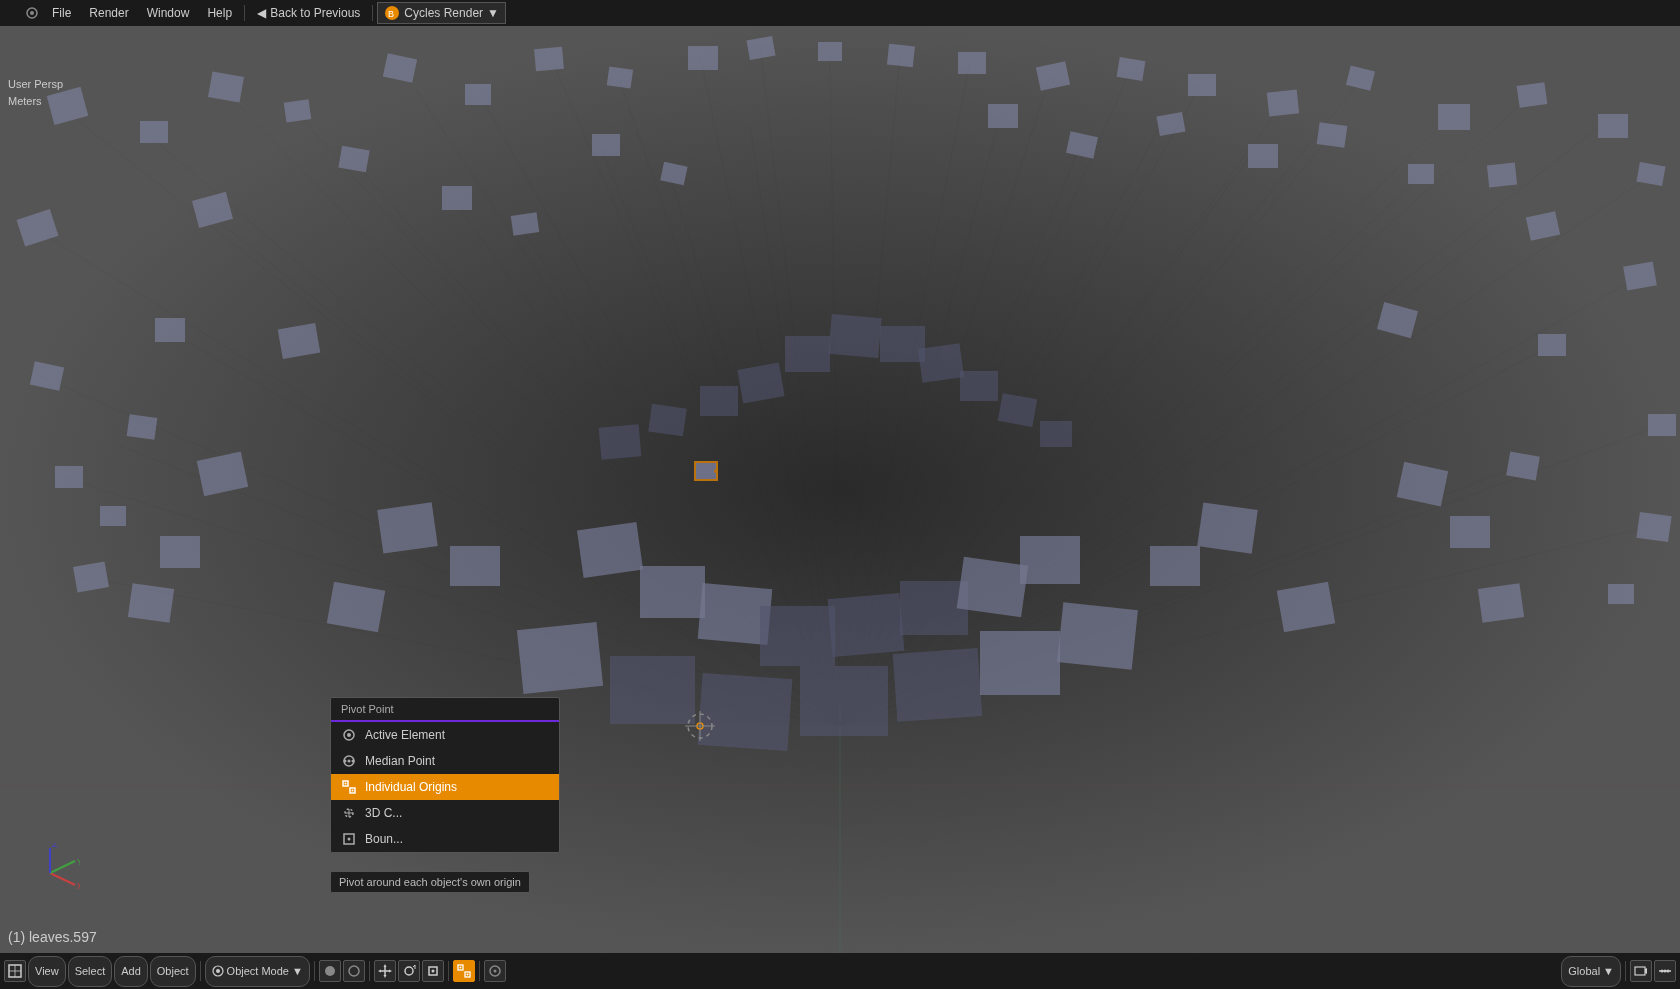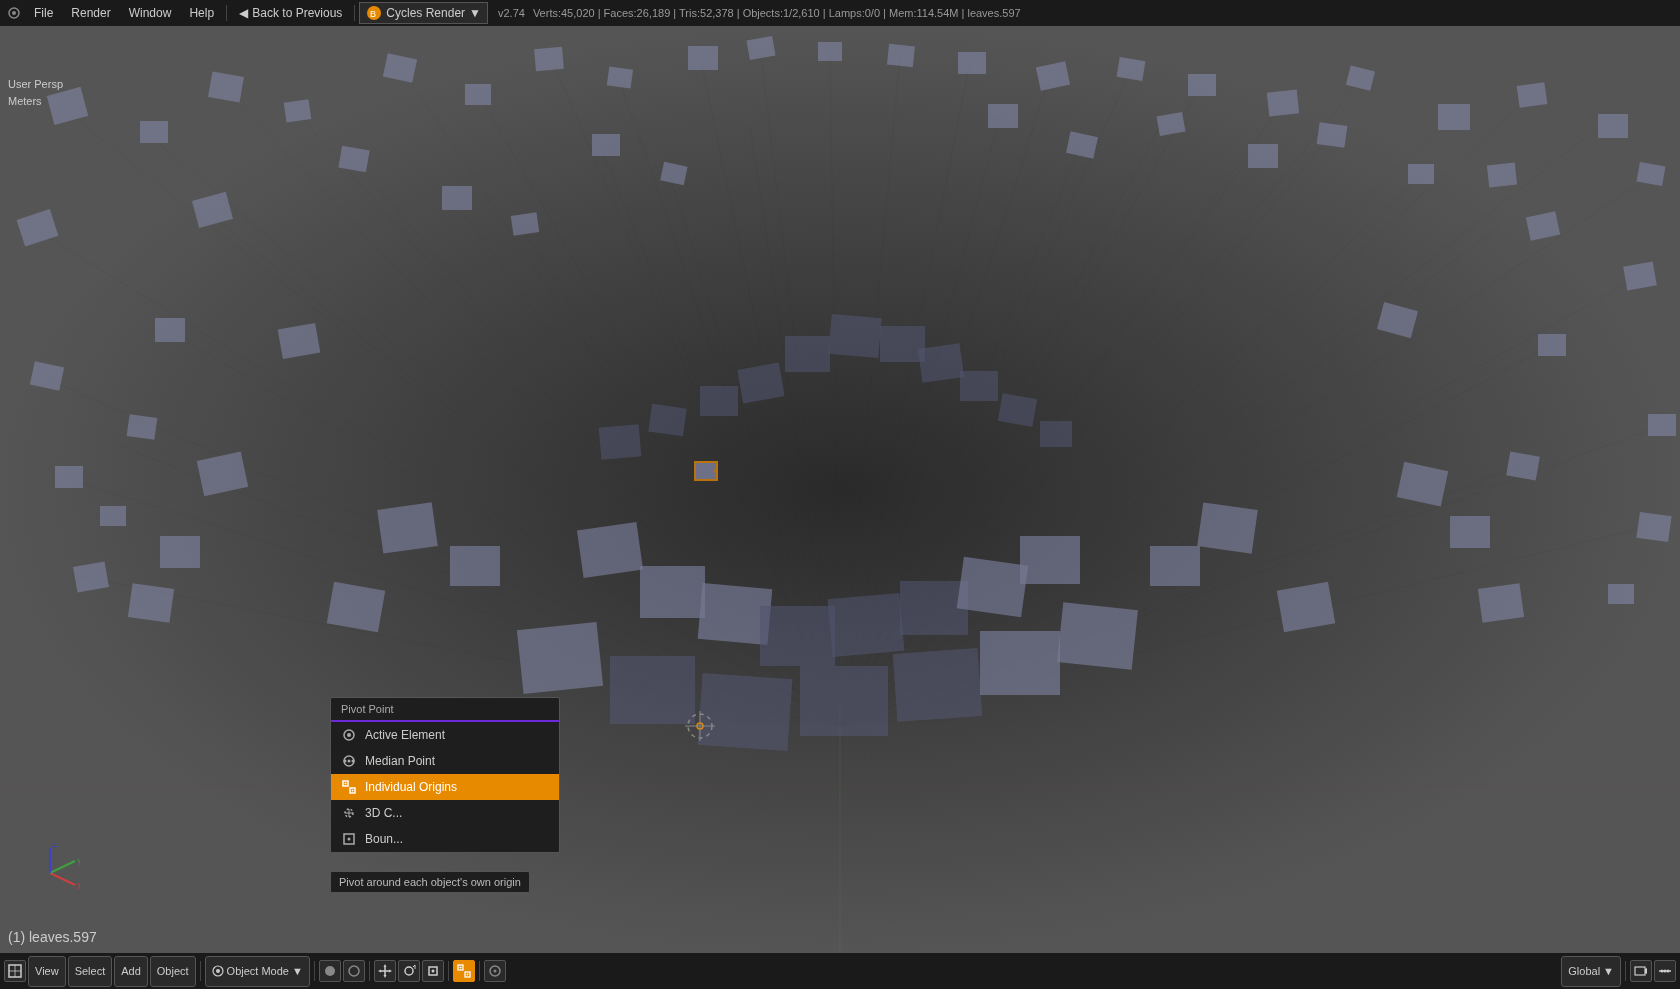--- a/index.html
+++ b/index.html
@@ -15,21 +15,21 @@
     }
 
     
     #top-bar {
       position: absolute;
       top: 0; left: 0; right: 0;
       height: 26px;
       background: #1a1a1a;
       display: flex;
       align-items: center;
-      padding: 0 4px;
+      padding: 0 22px;
       gap: 2px;
       z-index: 100;
     }
     .top-bar-icon {
       width: 20px;
       height: 20px;
       display: flex;
       align-items: center;
       justify-content: center;
       color: #aaa;
@@ -194,21 +194,21 @@
       display: flex;
       align-items: center;
       padding: 0 4px;
       gap: 2px;
       z-index: 100;
     }
     .bottom-bar-btn {
       padding: 2px 6px;
       background: #2a2a2a;
       border: 1px solid #555;
-      border-radius: 3px;
+      border-radius: 10px;
       color: #ccc;
       font-size: 11px;
       cursor: pointer;
       display: flex;
       align-items: center;
       gap: 3px;
       height: 31px;
     }
     .bottom-bar-separator {
       width: 1px;
@@ -280,24 +280,20 @@
   </div>
   <div class="top-bar-separator"></div>
   <div class="top-bar-engine">
 
     <svg width="16" height="16" viewBox="0 0 16 16">
       <circle cx="8" cy="8" r="7" fill="#e88a00"></circle>
       <text x="4" y="12" font-size="9" fill="white">B</text>
     </svg>
     <span>Cycles Render</span>
     <span>▼</span>
-  </div>
-  <div class="top-bar-stats">
-    <span>v2.74</span>
-    <span style="margin-left:8px">Verts:45,020 | Faces:26,189 | Tris:52,378 | Objects:1/2,610 | Lamps:0/0 | Mem:114.54M | leaves.597</span>
   </div>
 </div>
 
 <div id="viewport">
   <div id="viewport-canvas">
     <svg id="scene-svg" viewBox="0 0 1680 927" xmlns="http://www.w3.org/2000/svg">
 
       <defs>
         <radialGradient id="bg-grad" cx="50%" cy="50%">
           <stop offset="0%" stop-color="#2a2a2a"></stop>

